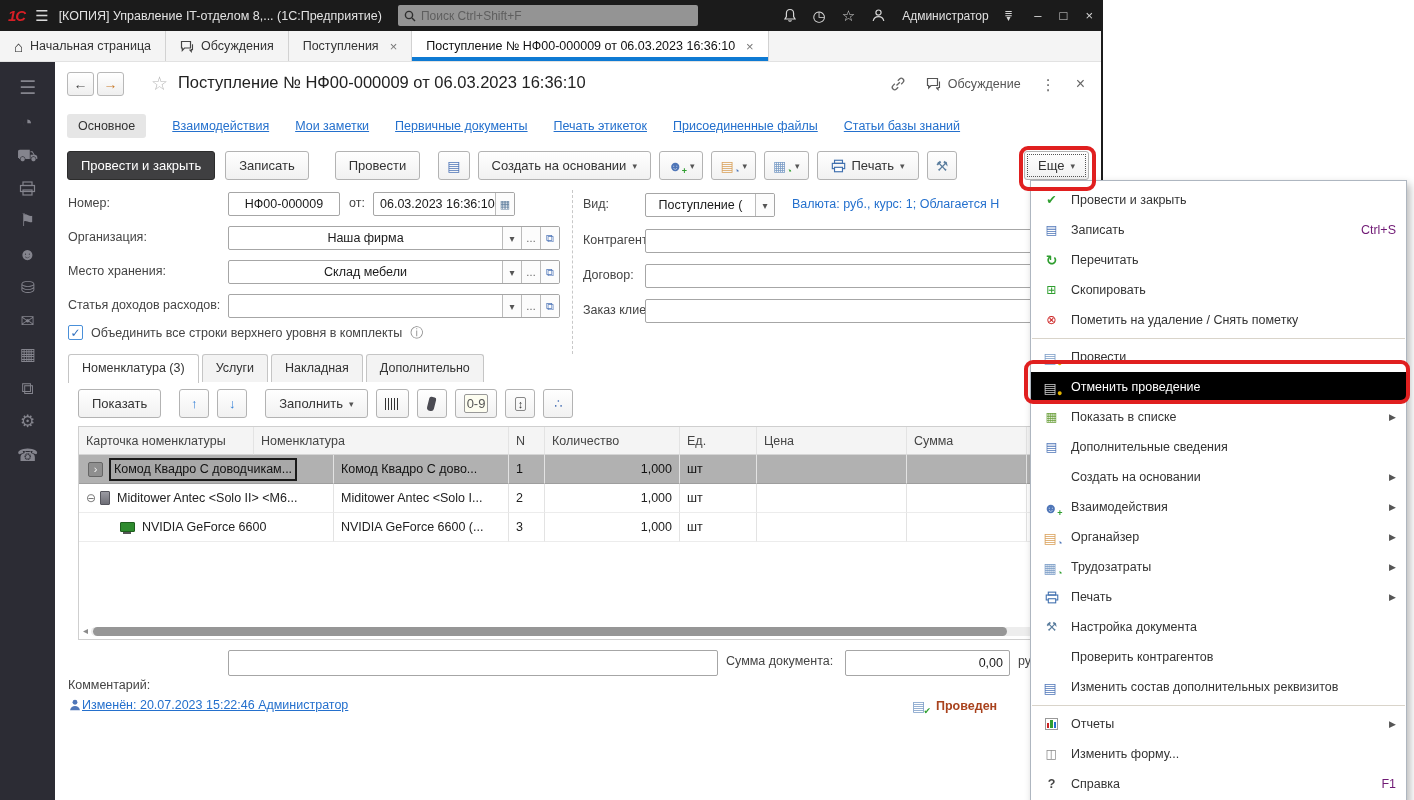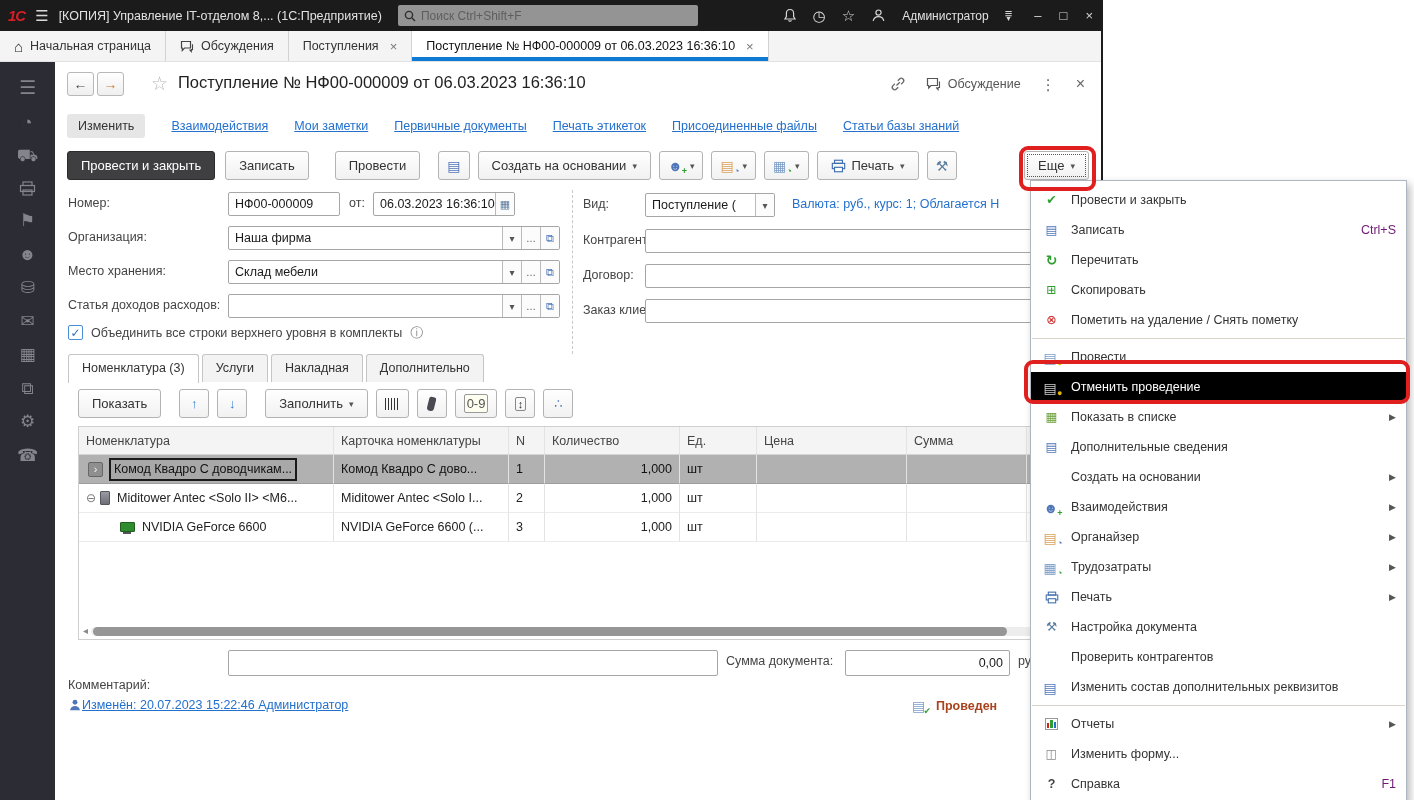--- a/index.html
+++ b/index.html
@@ -51,21 +51,21 @@
   .caret { font-size:9px; color:#555; }
   .navbtn { width:27px; height:24px; display:inline-flex; align-items:center; justify-content:center;
     border:1px solid #b8b8b8; border-radius:3px; background:linear-gradient(#fff,#efefef); font-size:14px; }
   .doc-title { font-size:16.5px; color:#222; white-space:nowrap; }
   .hdr-right { display:flex; align-items:center; gap:20px; color:#555; }
   .navlinks { display:flex; align-items:center; gap:26px; }
   .chip { background:#e6e6e6; border-radius:3px; padding:5px 11px; color:#333; }
   .link { color:#2470cd; text-decoration:underline; white-space:nowrap; }
   .lbl { color:#444; white-space:nowrap; }
   .field { display:flex; align-items:center; height:24px; border:1px solid #a6a6a6; border-radius:2px; background:#fff; overflow:hidden; }
-  .field .val { padding:0 6px; white-space:nowrap; overflow:hidden; flex:1; color:#1a1a1a; }
+  .field .val { padding:0 6px; white-space:nowrap; overflow:hidden; flex:1; color:#1a1a1a;text-align:center; }
   .seg { width:19px; height:100%; border-left:1px solid #bbb; display:inline-flex; align-items:center; justify-content:center;
     color:#555; font-size:10px; background:#fcfcfc; flex:none; }
   .seg.open-g { font-size:11px; color:#4f76b8; }
   .dash-div { border-left:1px dashed #c8c8c8; }
   .cb { width:15px; height:15px; border:1px solid #4a90d9; border-radius:2px; display:inline-flex; align-items:center;
     justify-content:center; color:#2f6fbd; font-size:12px; font-weight:bold; background:#fff; }
   .info-g { color:#8a8a8a; font-size:13px; }
   
   .tstrip { display:flex; align-items:flex-end; height:29px; }
   .ttab { padding:6px 13px 7px; border:1px solid #c5c5c5; border-bottom:none; border-radius:3px 3px 0 0; background:#f3f3f3;
@@ -233,21 +233,21 @@
               <path d="M1.5 1.5 h10 v7 h-6.5 l-2.3 2.5 v-2.5 h-1.2 z" fill="none" stroke="#555" stroke-width="1.2"></path>
               <path d="M13.5 4.5 v6 h-1.4 v2 l-1.9-2" fill="none" stroke="#555" stroke-width="1.1"></path>
             </svg>
           <span>Обсуждение</span>
         </span>
         <span class="g" style="font-size:15px;color:#666">⋮</span>
         <span class="g" style="font-size:16px;color:#666">×</span>
       </div>
 
       <div class="abs navlinks" style="left:12px;top:52px">
-        <span class="chip">Изменить</span>
+        <span class="chip">Основное</span>
         <span class="link">Взаимодействия</span>
         <span class="link">Мои заметки</span>
         <span class="link">Первичные документы</span>
         <span class="link">Печать этикеток</span>
         <span class="link">Присоединенные файлы</span>
         <span class="link">Статьи базы знаний</span>
       </div>
 
       <div class="abs" style="left:12px;top:89px;right:12px;display:flex;align-items:center;gap:8px">
         <button class="btn primary">Провести и закрыть</button>
@@ -396,22 +396,22 @@
         <button class="btn icon-only">
             <span class="boxg">↕</span>
           </button>
         <button class="btn icon-only">
             <span class="g g-blue" style="font-size:13px">∴</span>
           </button>
       </div>
 
       <div class="abs tblwrap" style="left:23px;top:364px;width:1012px;height:214px;position:absolute">
         <div class="trow thead">
+          <span class="tc c2">Карточка номенклатуры</span>
           <span class="tc c1">Номенклатура</span>
-          <span class="tc c2">Карточка номенклатуры</span>
           <span class="tc c3">N</span>
           <span class="tc c4" style="justify-content:flex-start">Количество</span>
           <span class="tc c5">Ед.</span>
           <span class="tc c6">Цена</span>
           <span class="tc c7">Сумма</span>
           <span class="tc c8"></span>
         </div>
         <div class="tbody">
           <div class="trow row-sel">
             <span class="tc c1">

